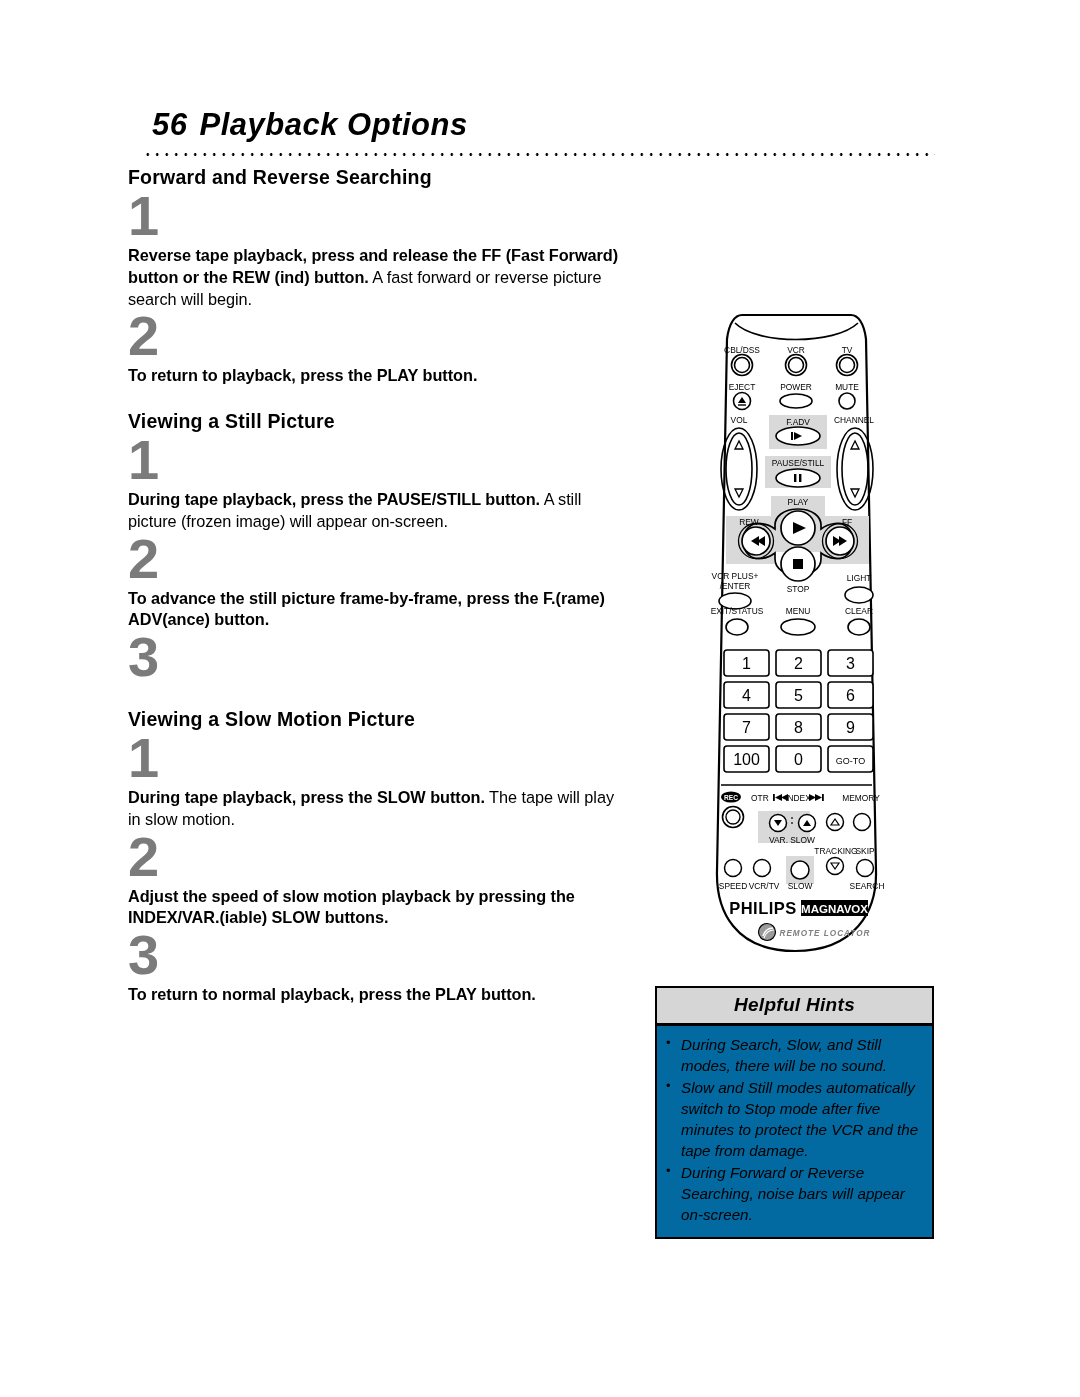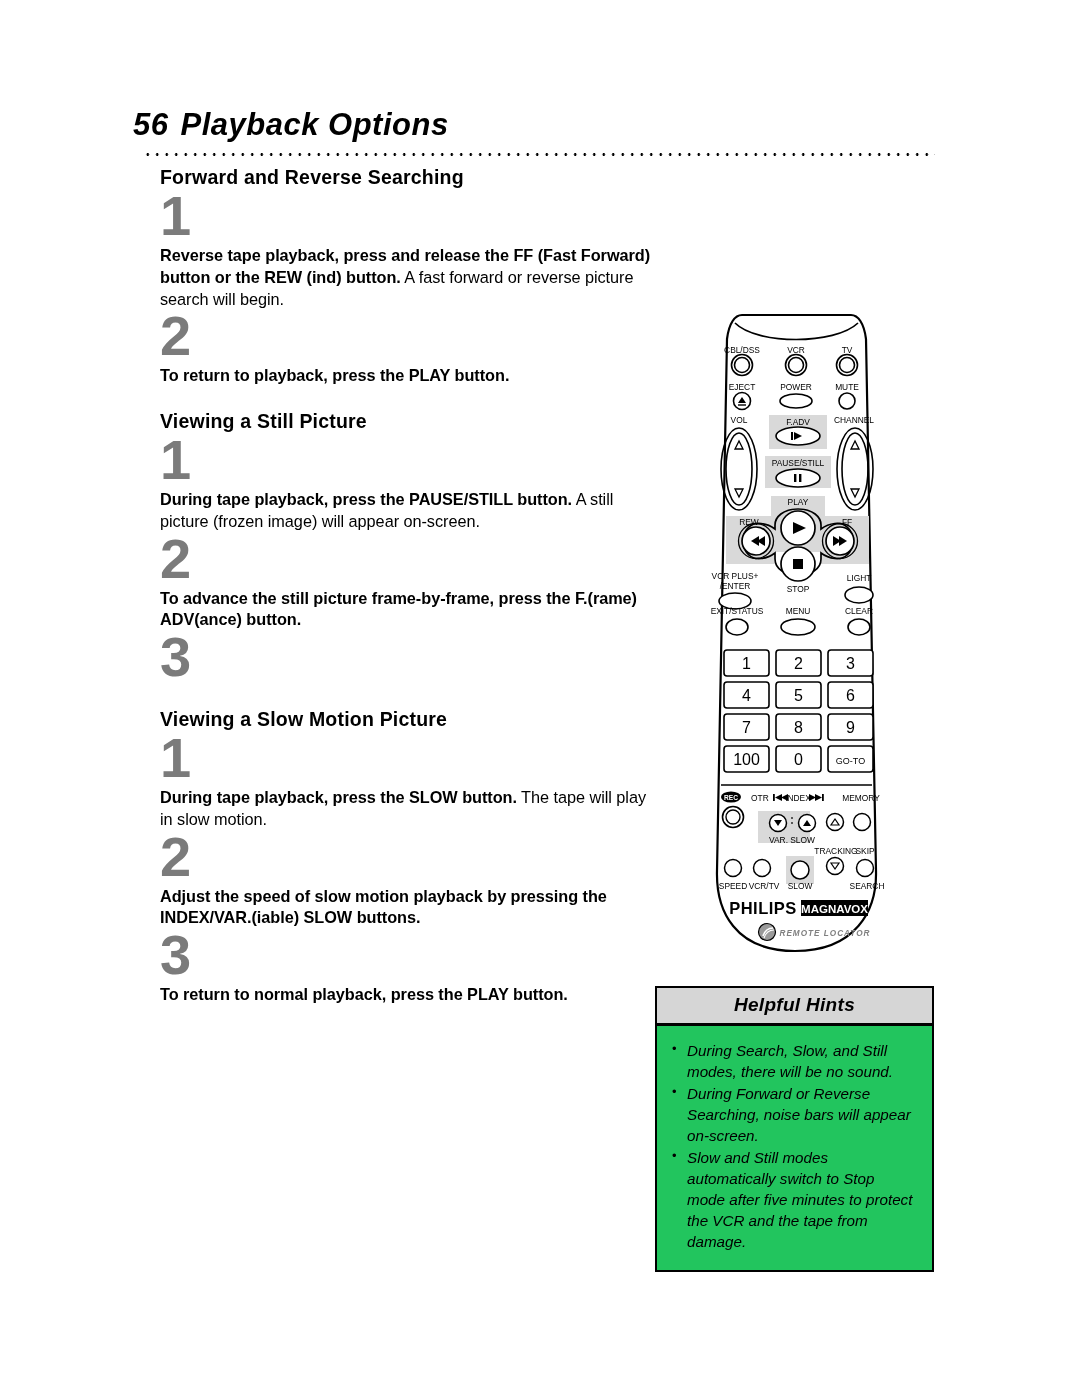--- a/index.html
+++ b/index.html
@@ -12,21 +12,21 @@
     height: 1397px;
     position: relative;
     font-family: "Liberation Sans", sans-serif;
     color: #000000;
     overflow: hidden;
   }
 
   
   #page-header {
     position: absolute;
-    left: 133px;
+    left: 152px;
     top: 108px;
     width: 800px;
   }
   #page-title {
     font-size: 31px;
     font-weight: bold;
     font-style: italic;
     letter-spacing: 0.5px;
     white-space: nowrap;
     line-height: 1.1;
@@ -40,21 +40,21 @@
     width: 792px;
     height: 5px;
     background-image: radial-gradient(circle closest-side, #000 55%, rgba(0,0,0,0) 58%);
     background-size: 9.5px 5px;
     background-repeat: repeat-x;
   }
 
   
   #content-col {
     position: absolute;
-    left: 160px;
+    left: 128px;
     top: 165px;
     width: 500px;
   }
 
   .section-heading {
     font-size: 19.5px;
     font-weight: bold;
     letter-spacing: 0.2px;
     margin: 0 0 0 0;
     line-height: 1.3;
@@ -93,36 +93,36 @@
   }
   #remote-figure svg { display: block; }
 
   
   #hints-box {
     position: absolute;
     left: 655px;
     top: 986px;
     width: 279px;
     border: 2px solid #000;
-    background: #22c55e;
+    background: #0369a1;
     box-sizing: border-box;
   }
   #hints-title {
     background: #d6d6d6;
     border-bottom: 3px solid #000;
     text-align: center;
     font-size: 19px;
     font-weight: bold;
     font-style: italic;
     padding: 6px 0 7px 0;
     letter-spacing: 0.3px;
   }
   #hints-list {
     list-style: none;
-    margin: 6px;
+    margin: 0;
     padding: 9px 10px 10px 7px;
   }
   #hints-list li {
     position: relative;
     padding-left: 17px;
     font-size: 15.2px;
     font-style: italic;
     line-height: 1.38;
     margin-bottom: 1px;
   }
@@ -410,16 +410,16 @@
     <path d="M69,627 C71,621 75,619 79,619" fill="none" stroke="#fff" stroke-width="1.2"></path>
   </g>
   <text x="130" y="625" font-family="Liberation Sans, sans-serif" font-size="8.2" font-style="italic" font-weight="bold" fill="#808080" text-anchor="middle" letter-spacing="1">REMOTE LOCATOR</text>
 </svg>
 </div>
 
 <div id="hints-box">
   <div id="hints-title">Helpful Hints</div>
   <ul id="hints-list">
     <li>During Search, Slow, and Still modes, there will be no sound.</li>
+    <li>Slow and Still modes automatically switch to Stop mode after five minutes to protect the VCR and the tape from damage.</li>
     <li>During Forward or Reverse Searching, noise bars will appear on-screen.</li>
-    <li>Slow and Still modes automatically switch to Stop mode after five minutes to protect the VCR and the tape from damage.</li>
   </ul>
 </div>
 
 </body></html>

